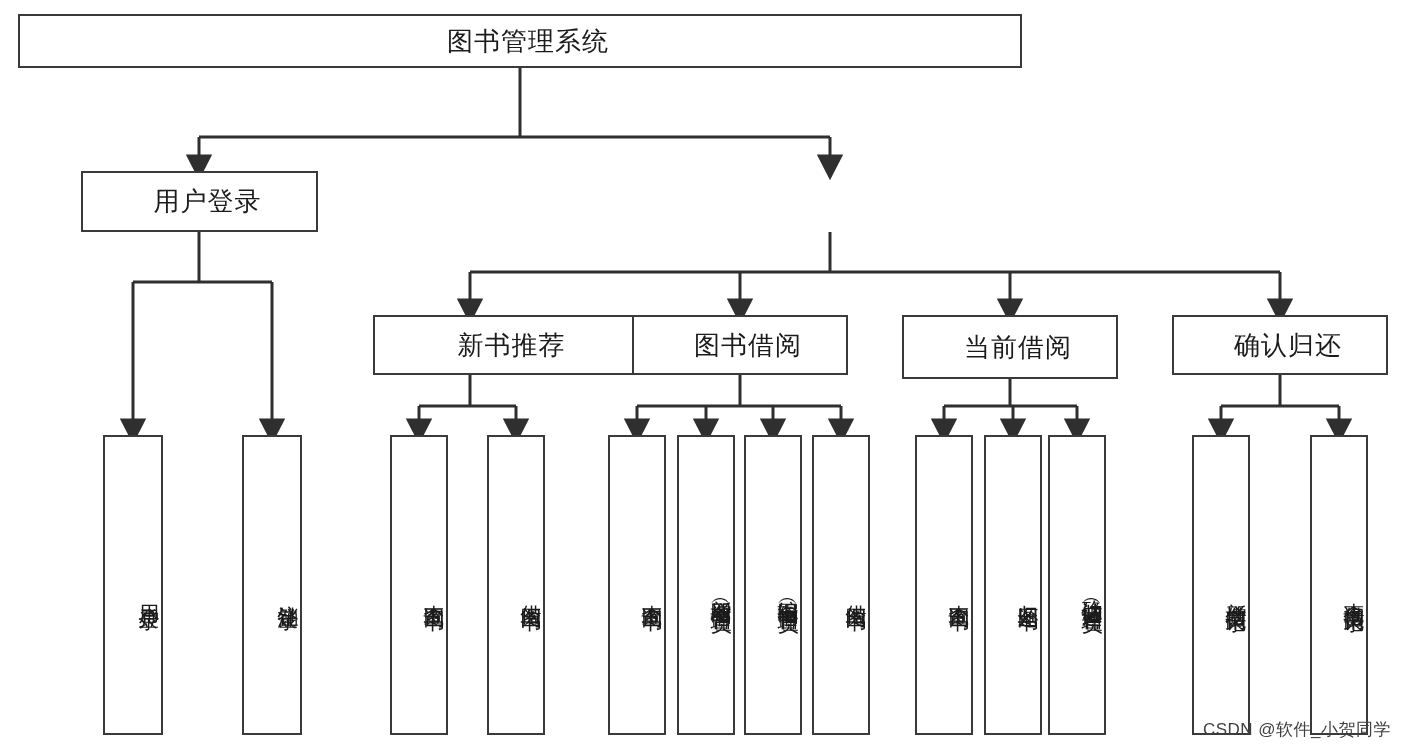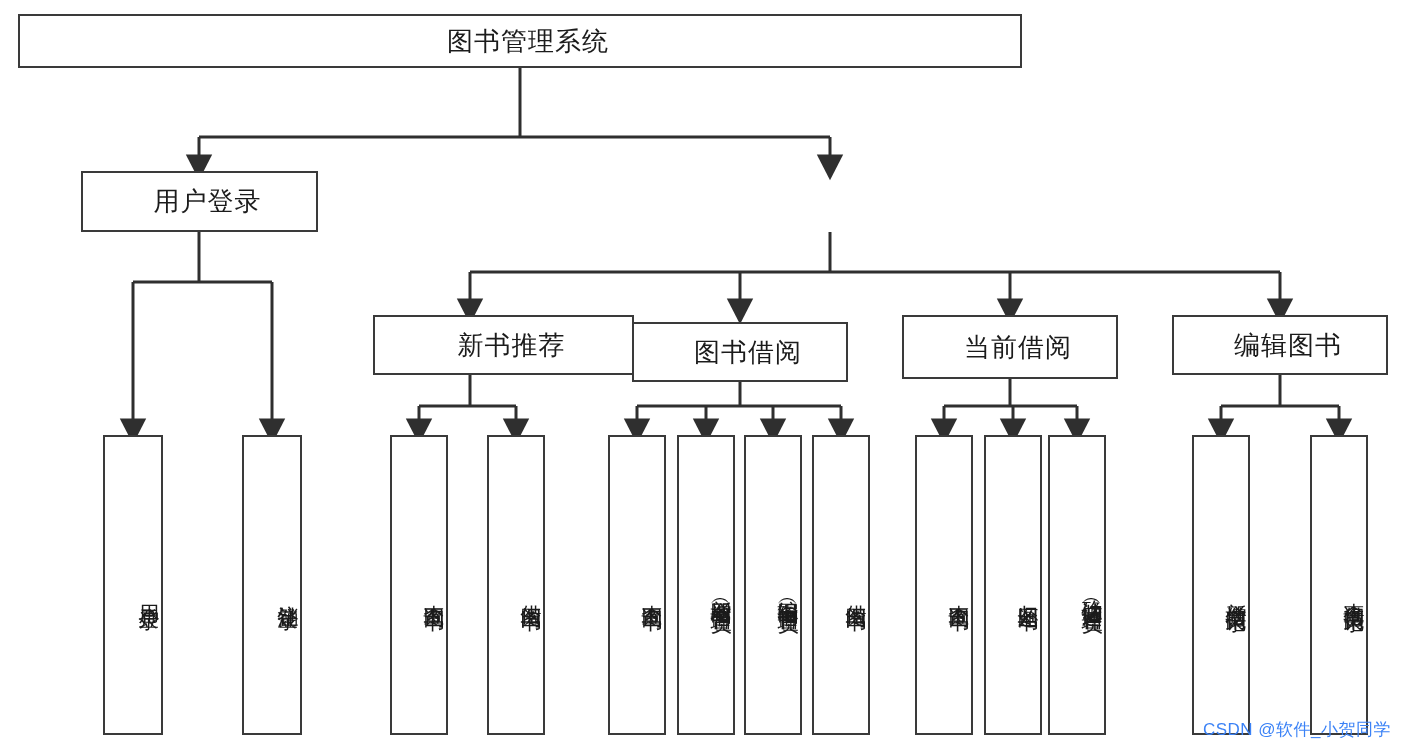--- a/index.html
+++ b/index.html
@@ -51,21 +51,21 @@
     white-space: normal;
   }
   .node .label {
     display: block;
   }
   #watermark {
     position: absolute;
     right: 14px;
     bottom: 6px;
     font-size: 17px;
-    color: #3b82f6;
+    color: #404040;
     letter-spacing: 0.5px;
     white-space: nowrap;
     text-align: center;
   }
 </style>
 </head>
 <body>
 
 <div id="stage">
 
@@ -125,28 +125,28 @@
     <span class="label">图书管理系统</span>
   </div>
 
   <div class="node horiz" style="left:81px; top:171px; width:237px; height:61px;">
     <span class="label">用户登录</span>
   </div>
 
   <div class="node horiz" style="left:373px; top:315px; width:261px; height:60px;">
     <span class="label">新书推荐</span>
   </div>
-  <div class="node horiz" style="left:632px; top:322px; width:216px; height:60px;">
+  <div class="node horiz" style="left:632px; top:315px; width:216px; height:60px;">
     <span class="label">图书借阅</span>
   </div>
   <div class="node horiz" style="left:902px; top:315px; width:216px; height:64px;">
     <span class="label">当前借阅</span>
   </div>
   <div class="node horiz" style="left:1172px; top:315px; width:216px; height:60px;">
-    <span class="label">编辑图书</span>
+    <span class="label">确认归还</span>
   </div>
 
   <div class="node vert" style="left:103px; top:435px; width:60px; height:300px;">
     <span class="label">用户登录</span>
   </div>
   <div class="node vert" style="left:242px; top:435px; width:60px; height:300px;">
     <span class="label">注销登录</span>
   </div>
 
   <div class="node vert" style="left:390px; top:435px; width:58px; height:300px;">

